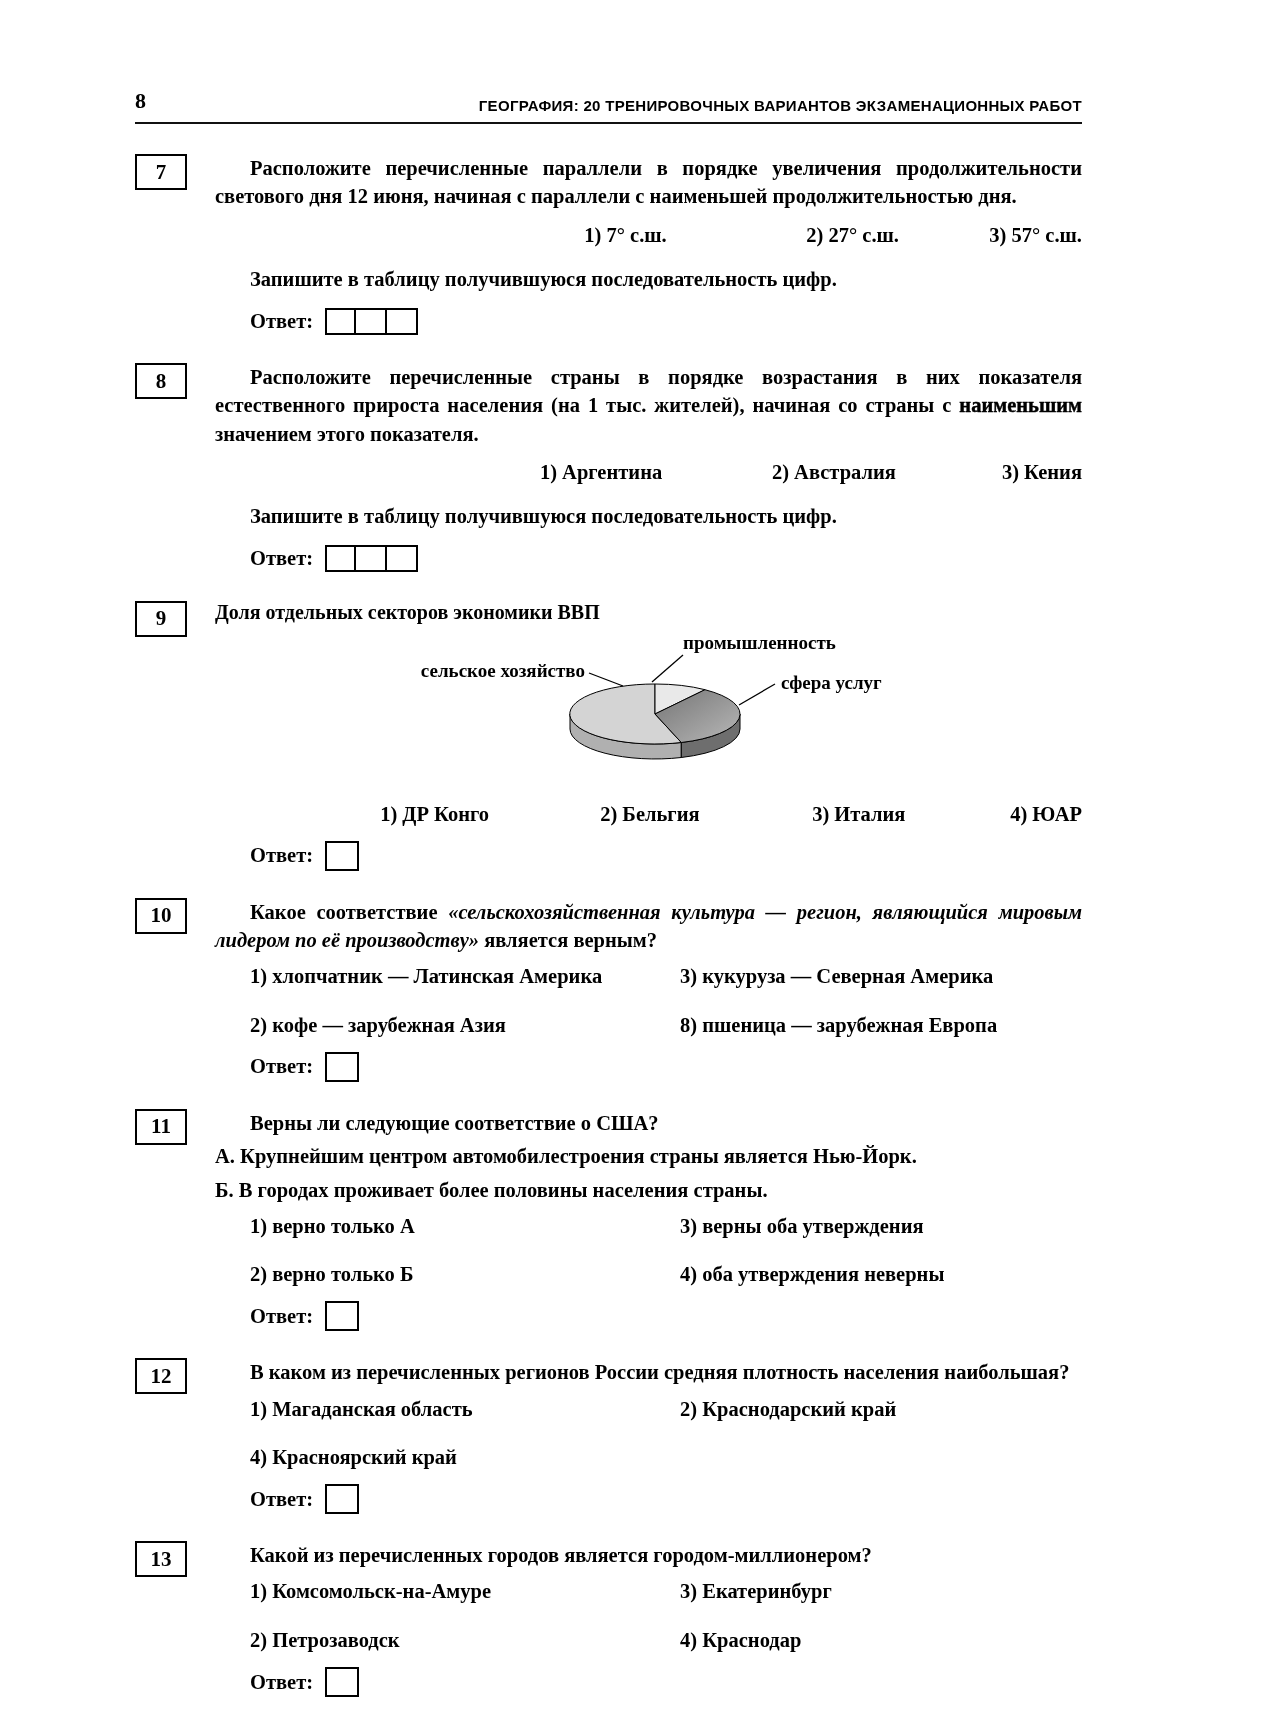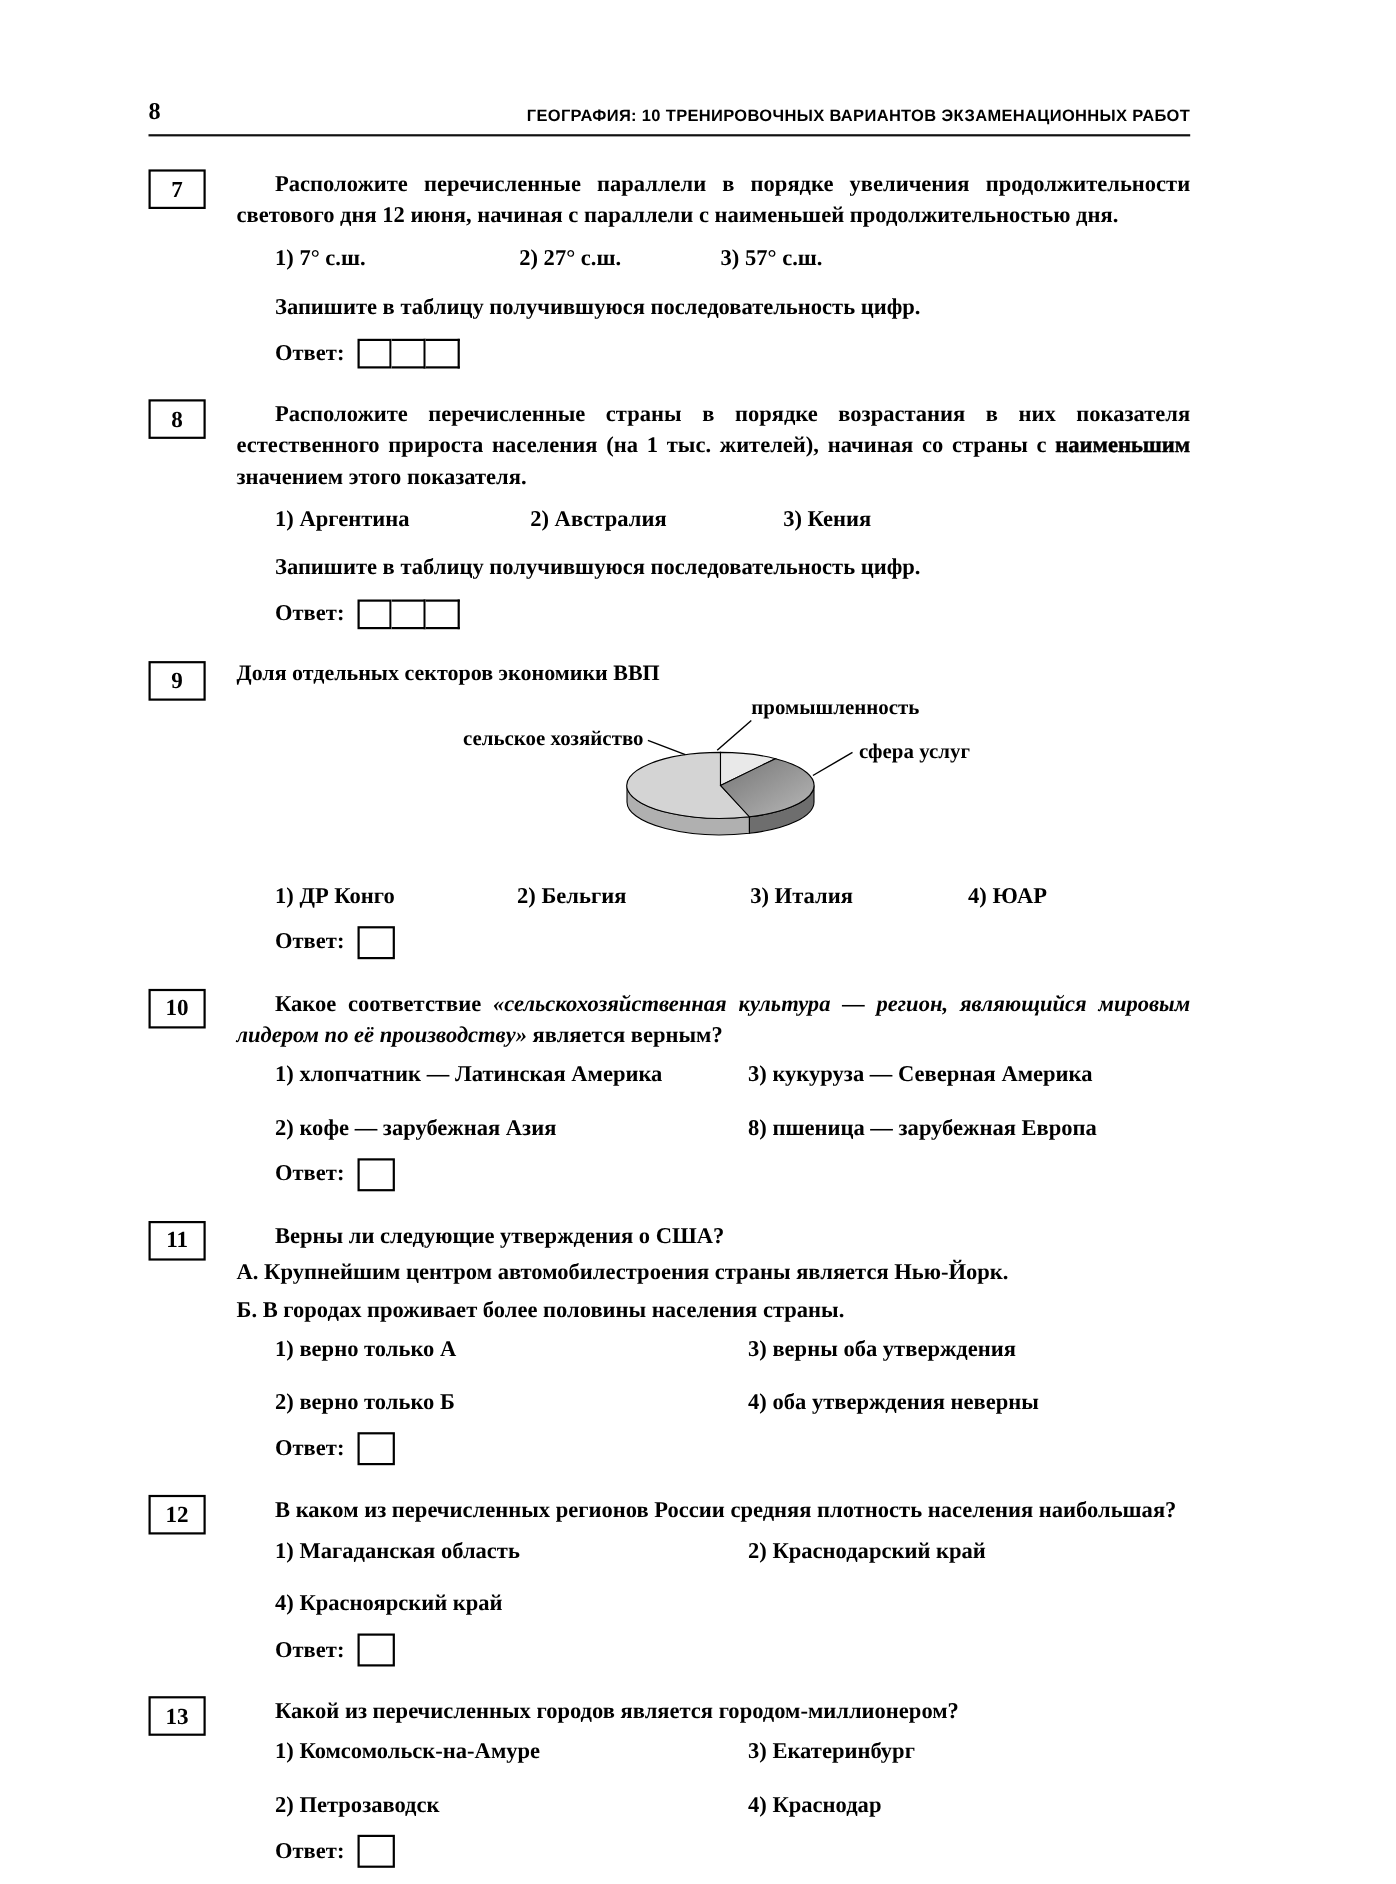--- a/index.html
+++ b/index.html
@@ -34,21 +34,21 @@
   .qtext {
     font-size:20.5px; line-height:1.38;
     text-align:justify; text-indent:35px;
     hyphens:auto; -webkit-hyphens:auto;
   }
   .statement { font-size:20.5px; line-height:1.38; margin-top:5px; text-align:justify; }
   .it { font-style:italic; }
   .xb { -webkit-text-stroke:.4px #000; }
 
   
-  .opts3 { display:flex; margin-left:35px; margin-top:10px; font-size:20.5px; line-height:1.38; }
+  .opts3 { display:flex; margin-left:48px; margin-top:10px; font-size:20.5px; line-height:1.38;justify-content:flex-end; }
   .opts3 span { flex:0 0 auto; }
   .opts2 {
     display:grid; grid-template-columns:430px 1fr;
     margin-left:35px; margin-top:8px; row-gap:20px;
     font-size:20.5px; line-height:1.38;
   }
 
   
   .ans-row { display:flex; align-items:center; gap:12px; margin-left:35px; margin-top:12px; height:32px; font-size:20.5px; }
   .ans-cells { display:inline-flex; }
@@ -61,21 +61,21 @@
   .pie-wrap { margin-top:2px; }
   .pie-label { font-family:"Liberation Serif", serif; font-weight:bold; font-size:19px; fill:#000; }
 </style>
 </head>
 <body>
 
 <div class="page">
 
   <header class="page-header">
     <span class="page-num">8</span>
-    <span class="running-head">ГЕОГРАФИЯ: 10 ТРЕНИРОВОЧНЫХ ВАРИАНТОВ ЭКЗАМЕНАЦИОННЫХ РАБОТ</span>
+    <span class="running-head">ГЕОГРАФИЯ: 20 ТРЕНИРОВОЧНЫХ ВАРИАНТОВ ЭКЗАМЕНАЦИОННЫХ РАБОТ</span>
   </header>
   <hr class="rule">
 
   <section class="question first">
     <div class="qnum">
       <span>7</span>
     </div>
     <p class="qtext">Расположите перечисленные параллели в порядке увеличения продолжительности светового дня 12 июня, начиная с параллели с наименьшей продолжительностью дня.</p>
     <div class="opts3">
       <span style="width:222px">1) 7° с.ш.</span>
@@ -178,21 +178,21 @@
     <div class="ans-row">
       <span>Ответ:</span>
       <span class="ans-box"></span>
     </div>
   </section>
 
   <section class="question">
     <div class="qnum">
       <span>11</span>
     </div>
-    <p class="qtext">Верны ли следующие утверждения о США?</p>
+    <p class="qtext">Верны ли следующие соответствие о США?</p>
     <p class="statement">А. Крупнейшим центром автомобилестроения страны является Нью-Йорк.</p>
     <p class="statement">Б. В городах проживает более половины населения страны.</p>
     <div class="opts2">
       <span>1) верно только А</span>
       <span>3) верны оба утверждения</span>
       <span>2) верно только Б</span>
       <span>4) оба утверждения неверны</span>
     </div>
     <div class="ans-row">
       <span>Ответ:</span>

